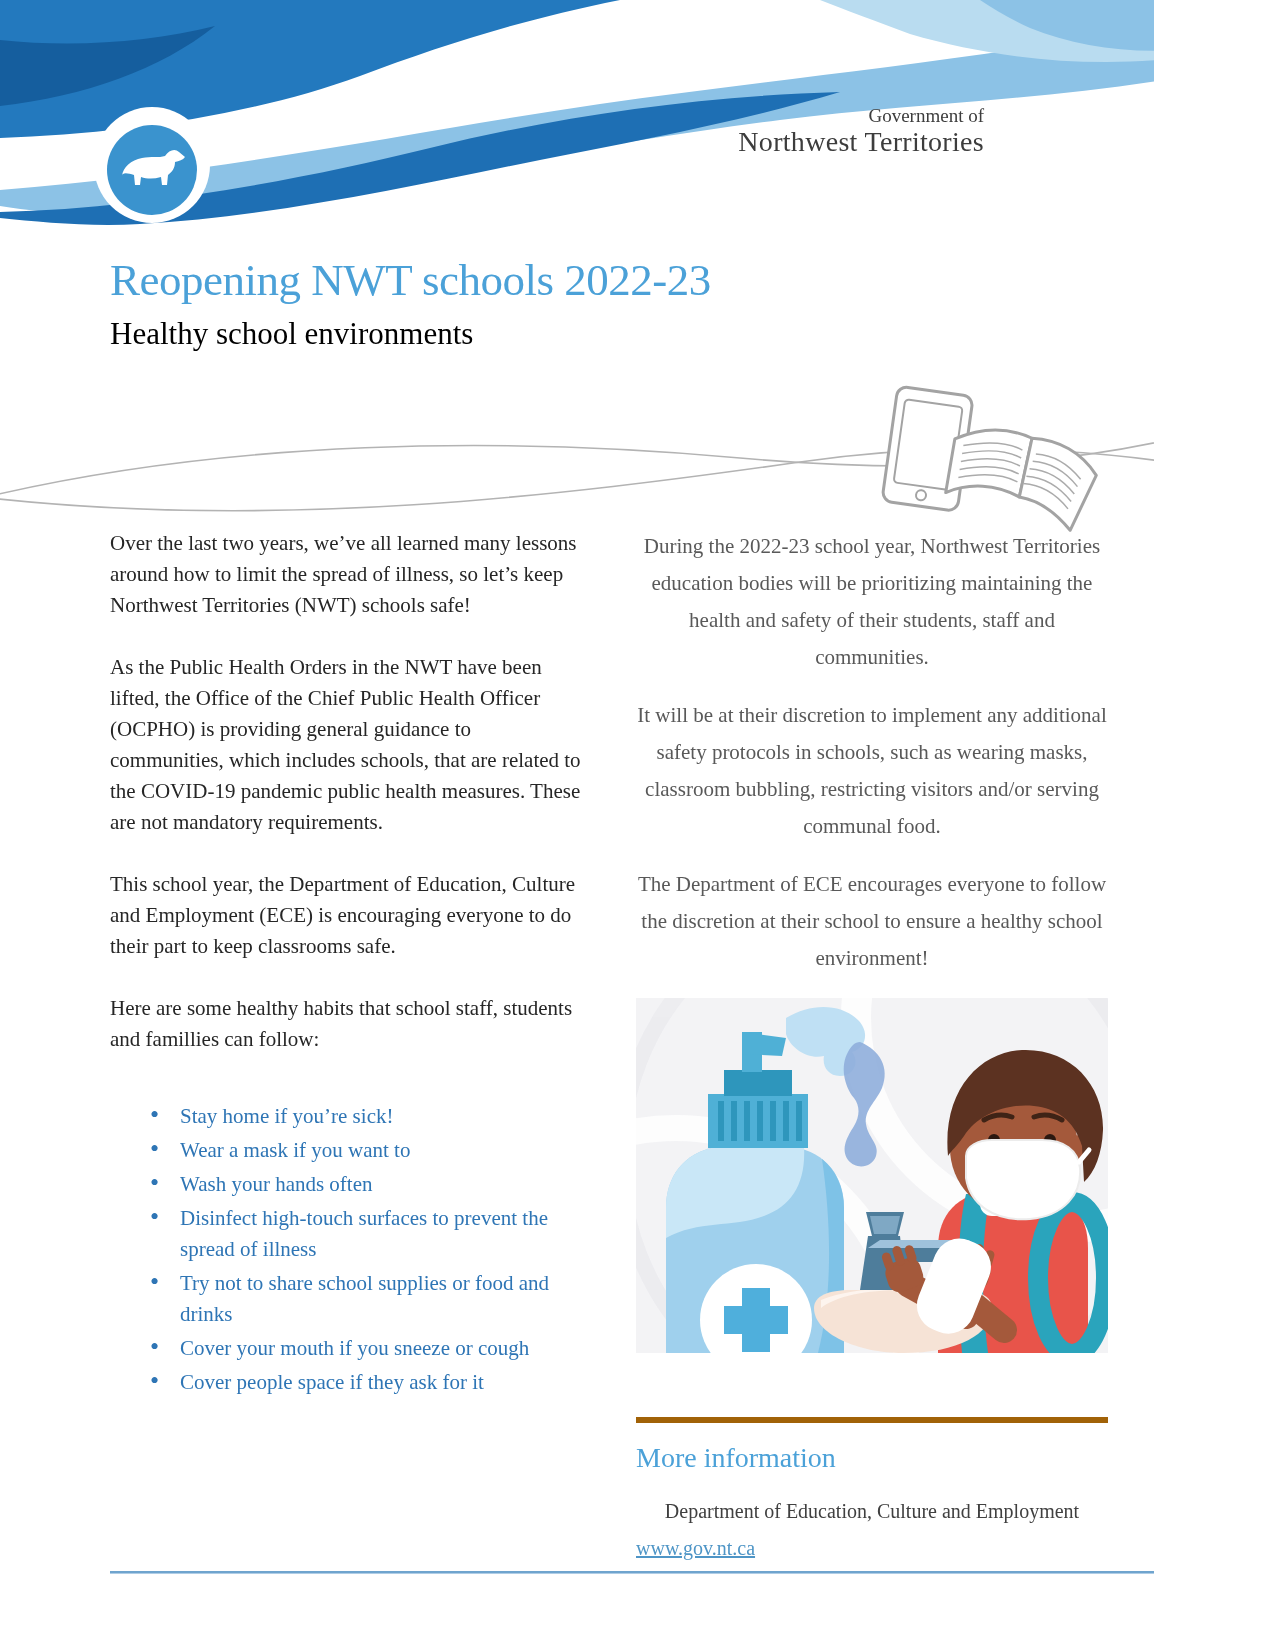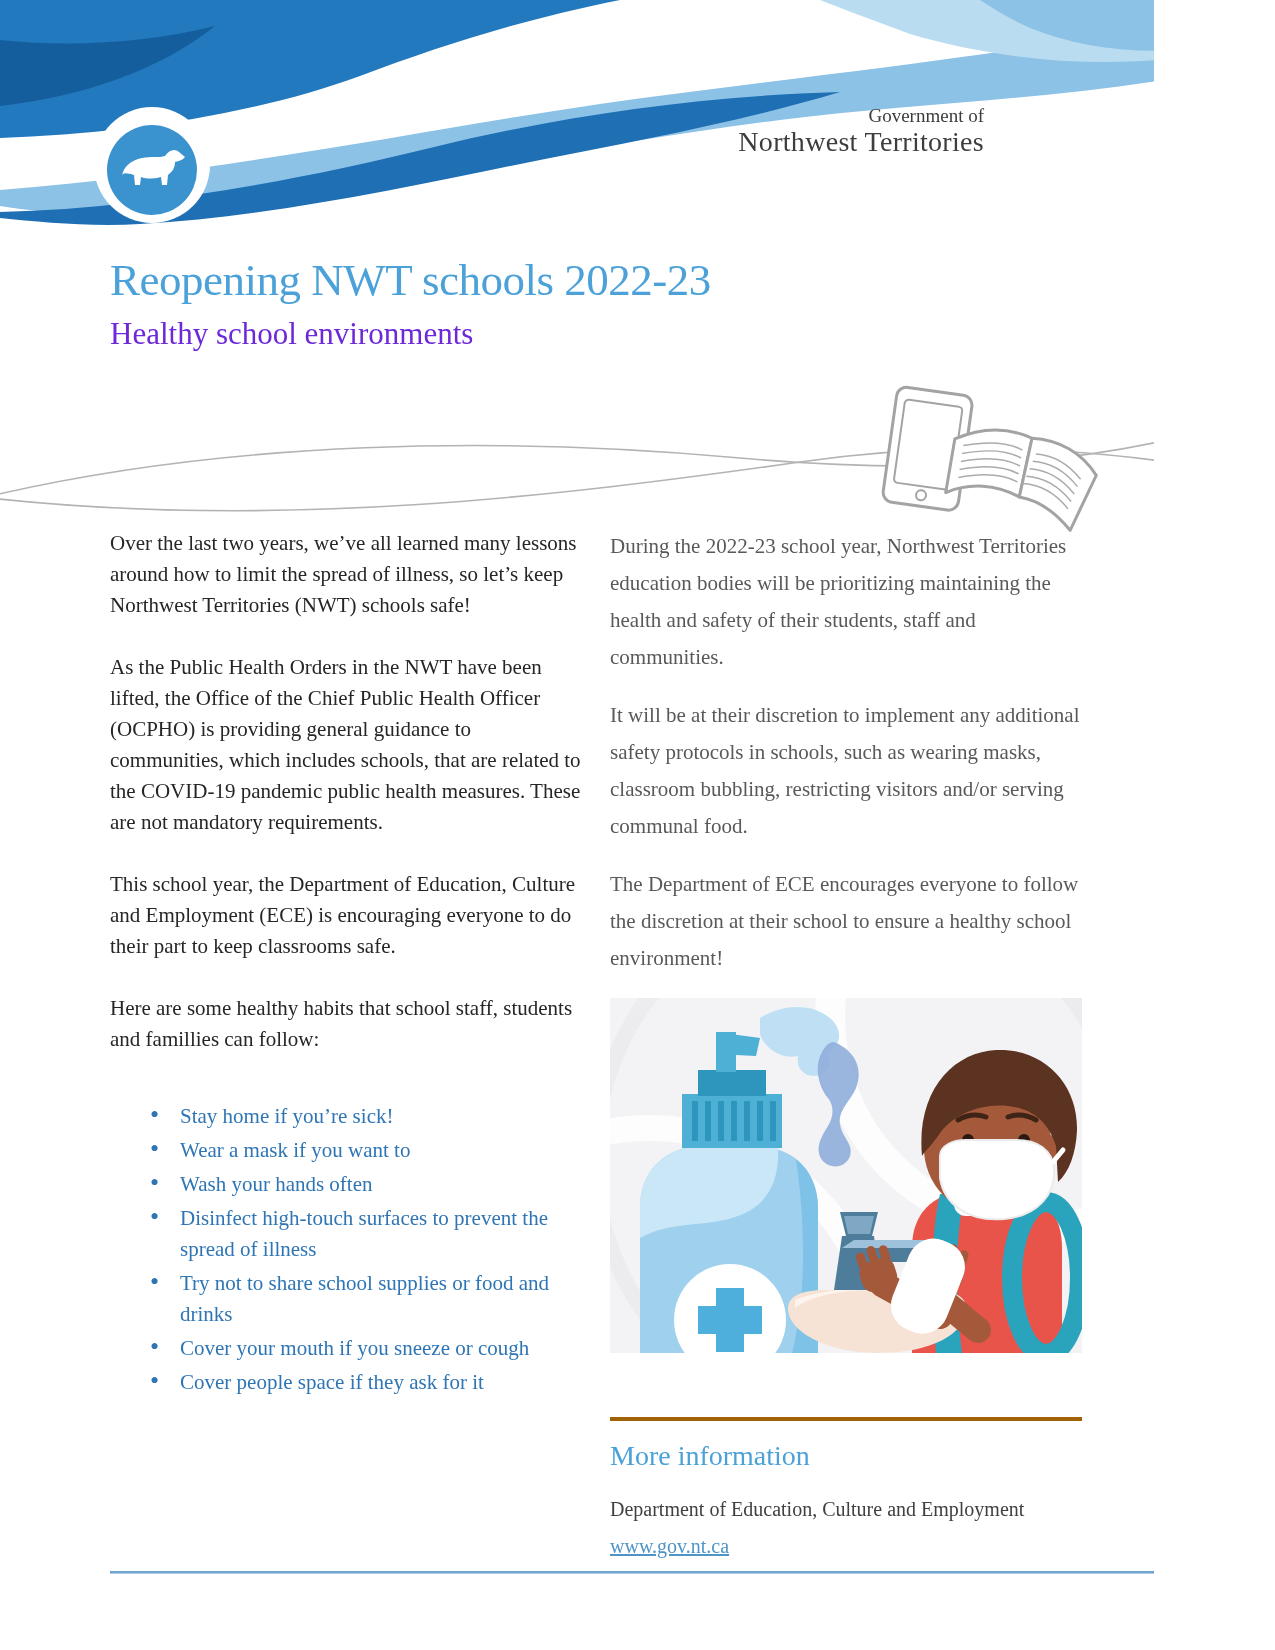--- a/index.html
+++ b/index.html
@@ -8,35 +8,35 @@
     font-family:Liberation Serif, serif; overflow:hidden;
   }
   
   .header-svg { position:absolute; top:0; left:0; display:block; }
   .wordmark { position:absolute; top:106px; right:170px; text-align:right; color:#3d3d3d; line-height:1.1; }
   .wordmark .line1 { font-size:19px; }
   .wordmark .line2 { font-size:28px; letter-spacing:0.3px; }
   
   .title-block { position:absolute; left:110px; top:254px; }
   .doc-title { margin:0; font-size:45px; font-weight:normal; color:#4BA1D8; letter-spacing:-0.5px; }
-  .doc-subtitle { margin:10px 0 0; font-size:31px; font-weight:normal; color:#6d28d9; }
+  .doc-subtitle { margin:10px 0 0; font-size:31px; font-weight:normal; color:#000000; }
   
   .divider-svg { position:absolute; top:378px; left:0; display:block; }
   
-  .columns { position:absolute; left:110px; top:528px; width:1000px; display:flex; gap:22px; }
+  .columns { position:absolute; left:110px; top:528px; width:1000px; display:flex; gap:48px; }
   .col-left { width:478px; font-size:21px; line-height:31px; color:#262626; }
   .col-left p { margin:0 0 31px 0; }
   .habits-list { margin:46px 0 0 0; padding:0 0 0 70px; list-style:none; color:#2E75B5; }
   .habits-list li { position:relative; margin-bottom:3px; }
   .habits-list li::before { content:"\2022"; position:absolute; left:-30px; top:-2px; font-size:26px; color:#2E75B5; }
   .col-right { width:472px; font-size:21px; line-height:37px; color:#595959; }
-  .col-right p { margin:0 0 21px 0; }
+  .col-right p { margin:0 0 21px 0;text-align:center; }
   .illustration { width:472px; height:355px; margin-top:21px; }
   .illustration svg { display:block; }
-  .more-info { margin-top:64px; border-top:4px solid #a16207; padding-top:16px; }
+  .more-info { margin-top:64px; border-top:6px solid #a16207; padding-top:16px; }
   .more-info h2 { margin:0; font-size:28px; font-weight:normal; color:#4BA1D8; }
   .more-info .dept { margin:20px 0 0 0; font-size:20px; line-height:30px; color:#404040; }
   .more-info a { display:inline-block; margin-top:4px; font-size:20px; color:#4E95C6; text-decoration:underline; }
   
   .footer-rule { position:absolute; left:110px; top:1571px; width:1058px; height:2px; background:#6FA4CE; border-bottom:1px solid #AFCDE6; }
 </style>
 </head>
 <body>
 
 <div class="page">

